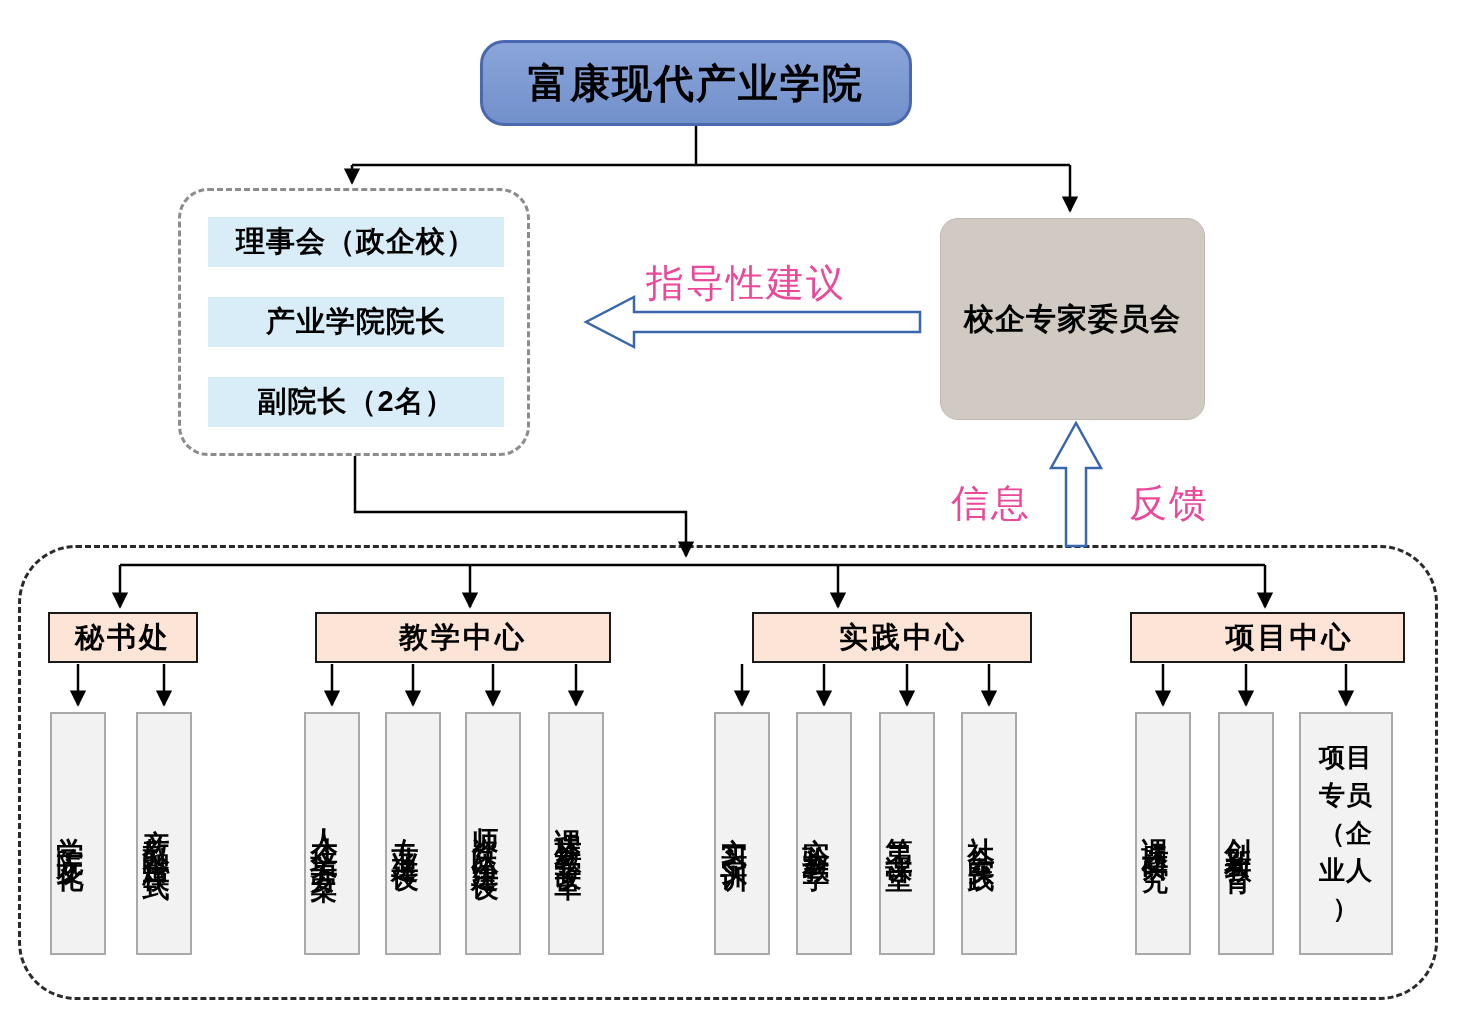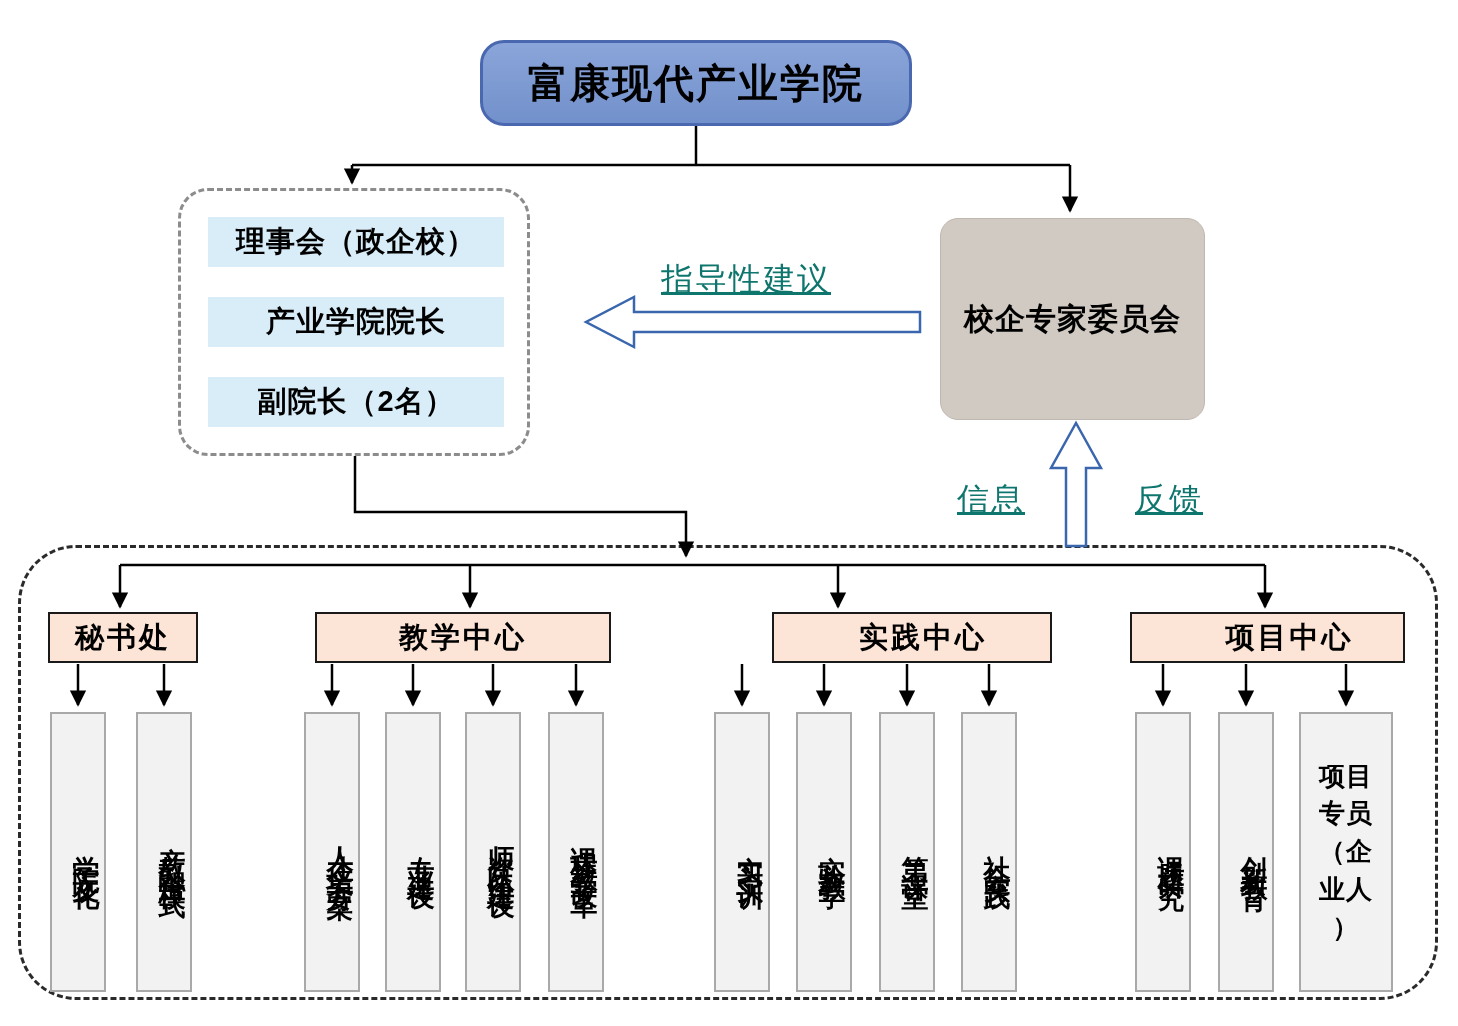--- a/index.html
+++ b/index.html
@@ -36,34 +36,34 @@
     position:absolute; left:18px; top:545px; width:1420px; height:455px;
     border:3px dashed #2A2A2A; border-radius:58px; z-index:1; background:#fff;
   }
   .dept {
     position:absolute; top:612px; height:51px; background:#FCE4D6;
     border:2px solid #1a1a1a; z-index:2;
     display:flex; align-items:center; justify-content:center;
     font-weight:700; font-size:29px; letter-spacing:3px;
   }
   .vbox {
-    position:absolute; top:712px; height:280px; width:56px;
+    position:absolute; top:712px; height:243px; width:56px;
     background:#F2F2F2; border:2px solid #A9A9A9; z-index:2;
-    display:flex; align-items:center; justify-content:flex-end;
+    display:flex; align-items:center; justify-content:flex-start;
     font-weight:700; font-size:27px;
   }
   .vtext { writing-mode:vertical-rl; text-orientation:upright; letter-spacing:9px; }
   .wide { width:94px; }
   .htext {
     text-align:center; word-break:break-all; line-break:anywhere;
     line-height:1.45; font-size:26px; padding:0 15px; letter-spacing:1px;
   }
   .note {
     position:absolute; z-index:2; font-family:"Liberation Serif", serif;
-    font-size:32px; color:#0f766e; letter-spacing:2px;text-decoration:underline;
+    font-size:38px; color:#ec4899; letter-spacing:2px;
   }
 </style>
 </head>
 <body>
 
 <div id="canvas">
 
   <svg class="wires" width="1458" height="1026" viewBox="0 0 1458 1026">
     <defs>
       <marker id="ah" viewBox="0 0 10 10" refX="9" refY="5" markerWidth="6.5" markerHeight="6.5" orient="auto">
@@ -118,21 +118,21 @@
   <div class="committee">校企专家委员会</div>
 
   <div class="note" style="left:630px; top:258px; width:232px; text-align:center;">指导性建议</div>
   <div class="note" style="left:935px; top:478px; width:112px; text-align:center;">信息</div>
   <div class="note" style="left:1104px; top:478px; width:130px; text-align:center;">反馈</div>
 
   <div class="bottom-group"></div>
 
   <div class="dept" style="left:48px;   width:150px;">秘书处</div>
   <div class="dept" style="left:315px;  width:296px;">教学中心</div>
-  <div class="dept" style="left:772px;  width:280px;padding-left:22px;">实践中心</div>
+  <div class="dept" style="left:752px;  width:280px;padding-left:22px;">实践中心</div>
   <div class="dept" style="left:1130px; width:275px;padding-left:44px;">项目中心</div>
 
   <div class="vbox" style="left:50px;">
     <span class="vtext">学院文化</span>
   </div>
   <div class="vbox" style="left:136px;">
     <span class="vtext">产教融合模式</span>
   </div>
 
   <div class="vbox" style="left:304px;">

